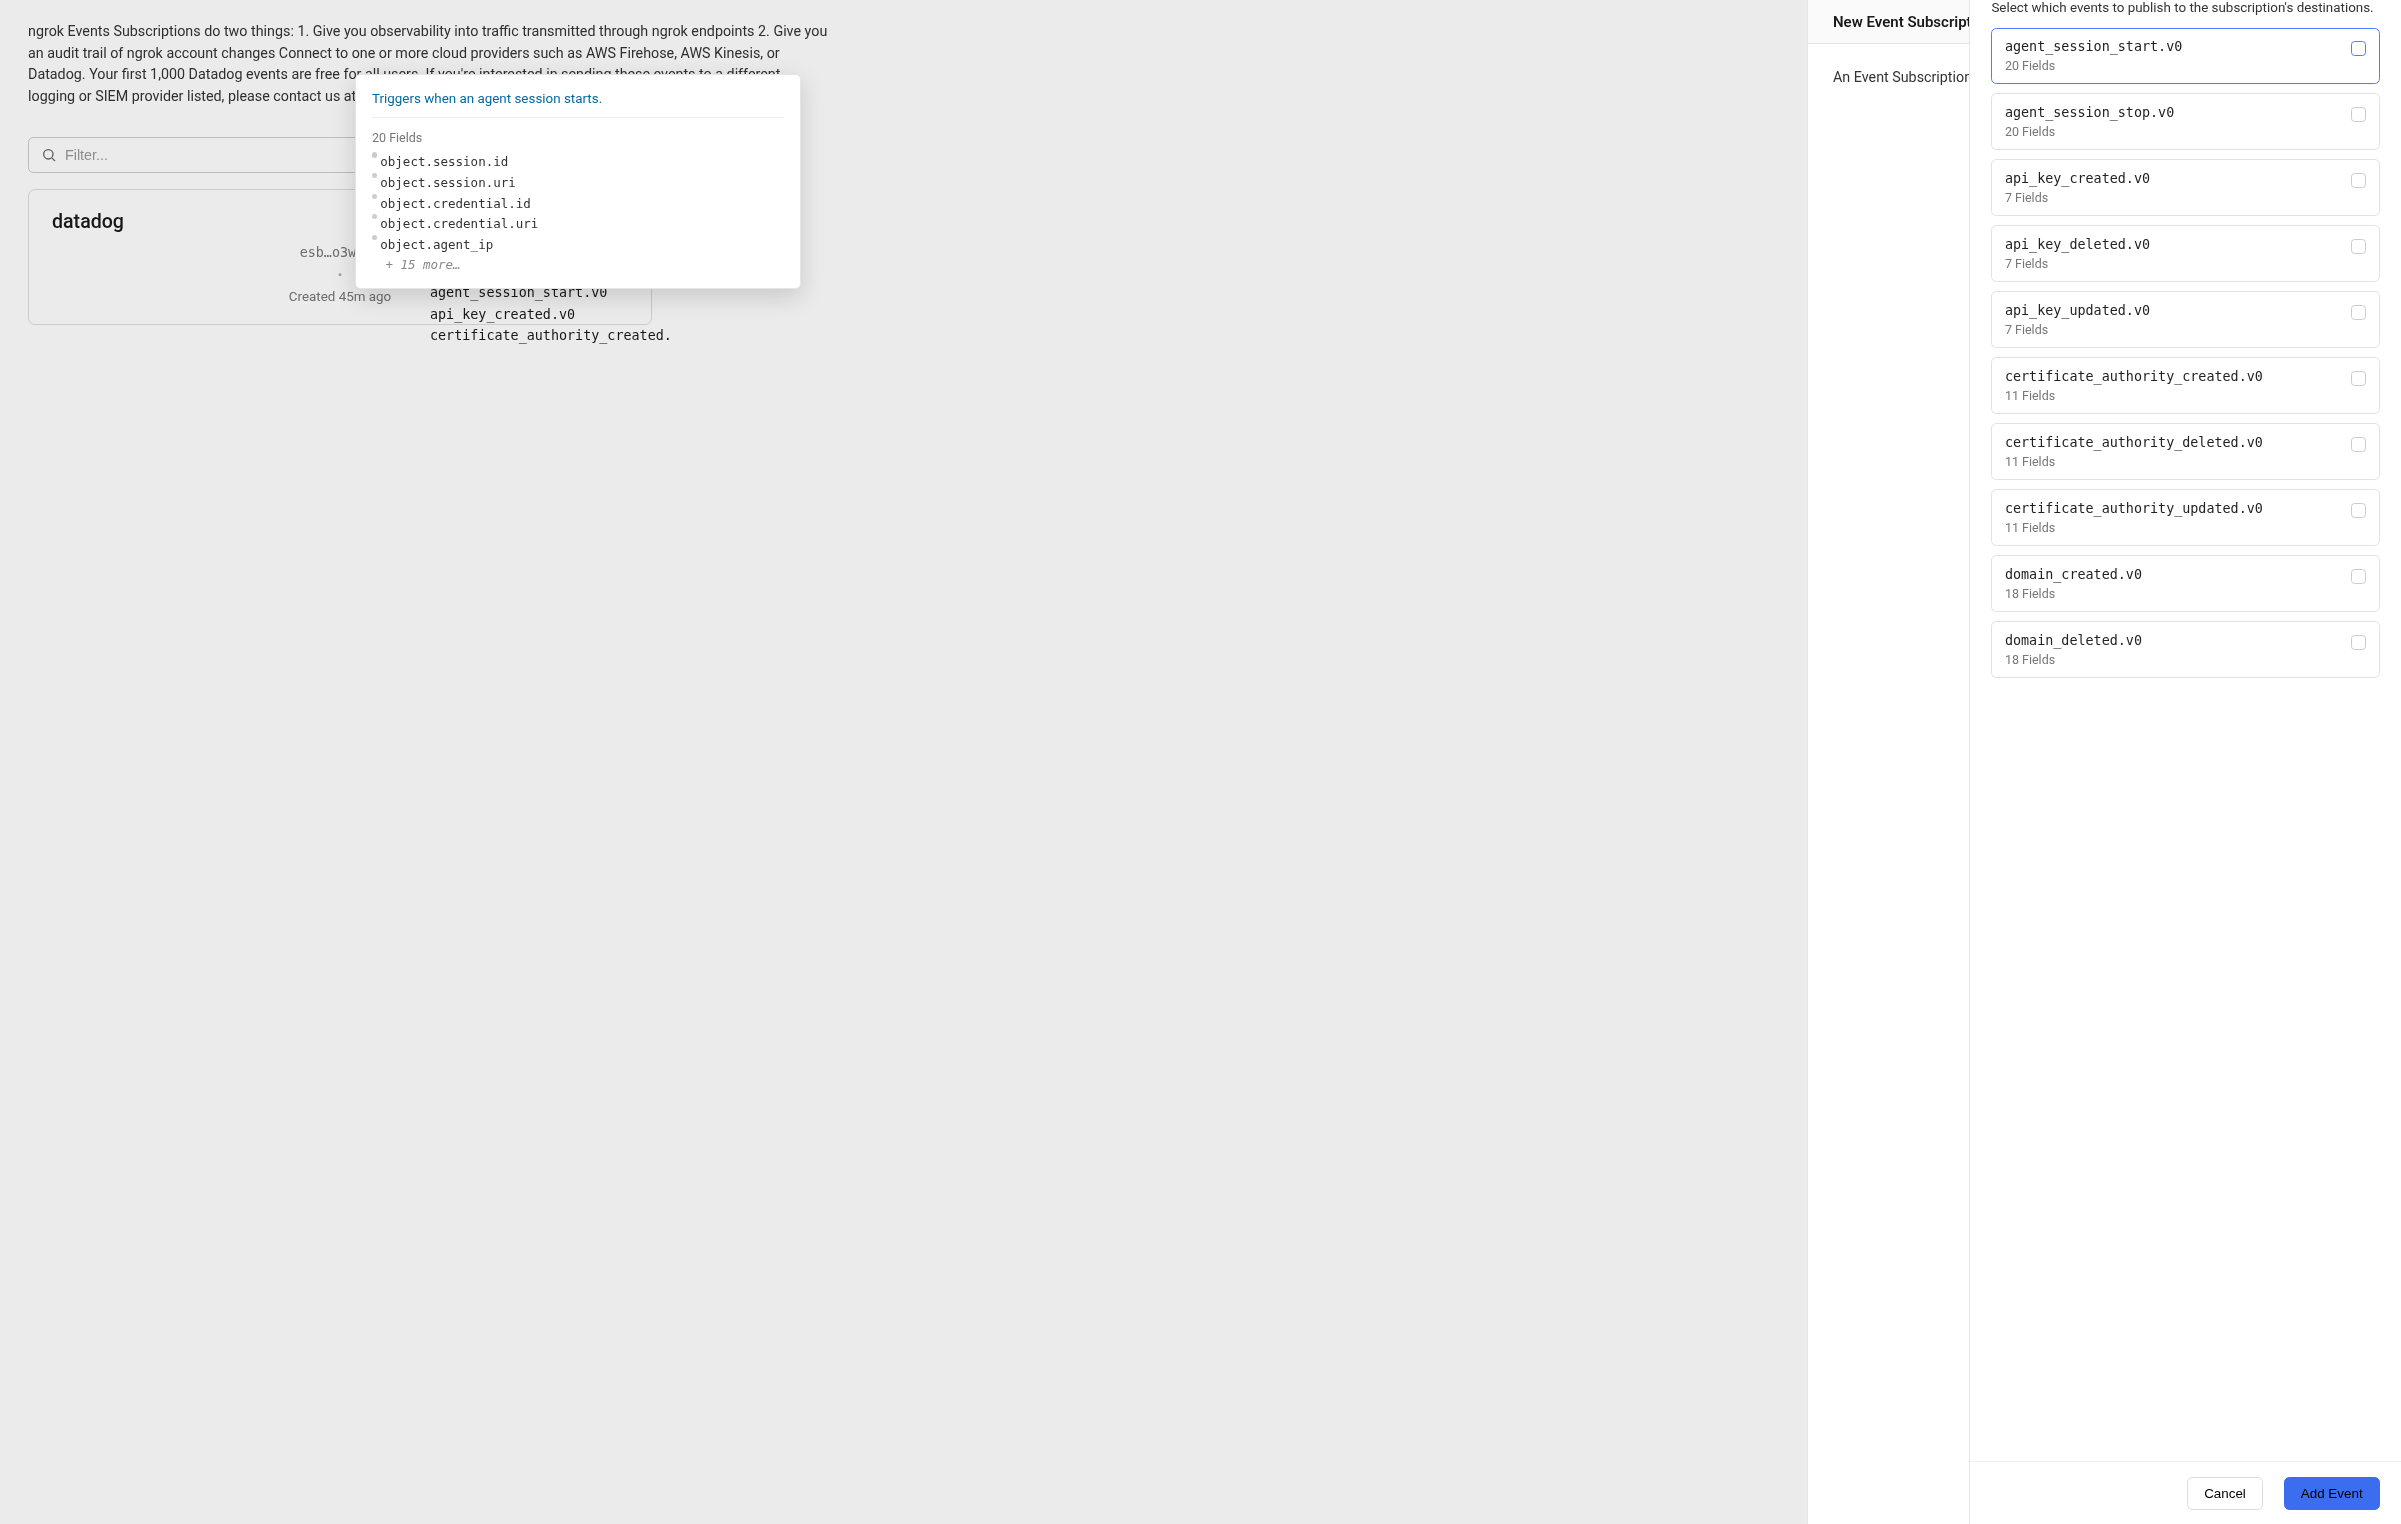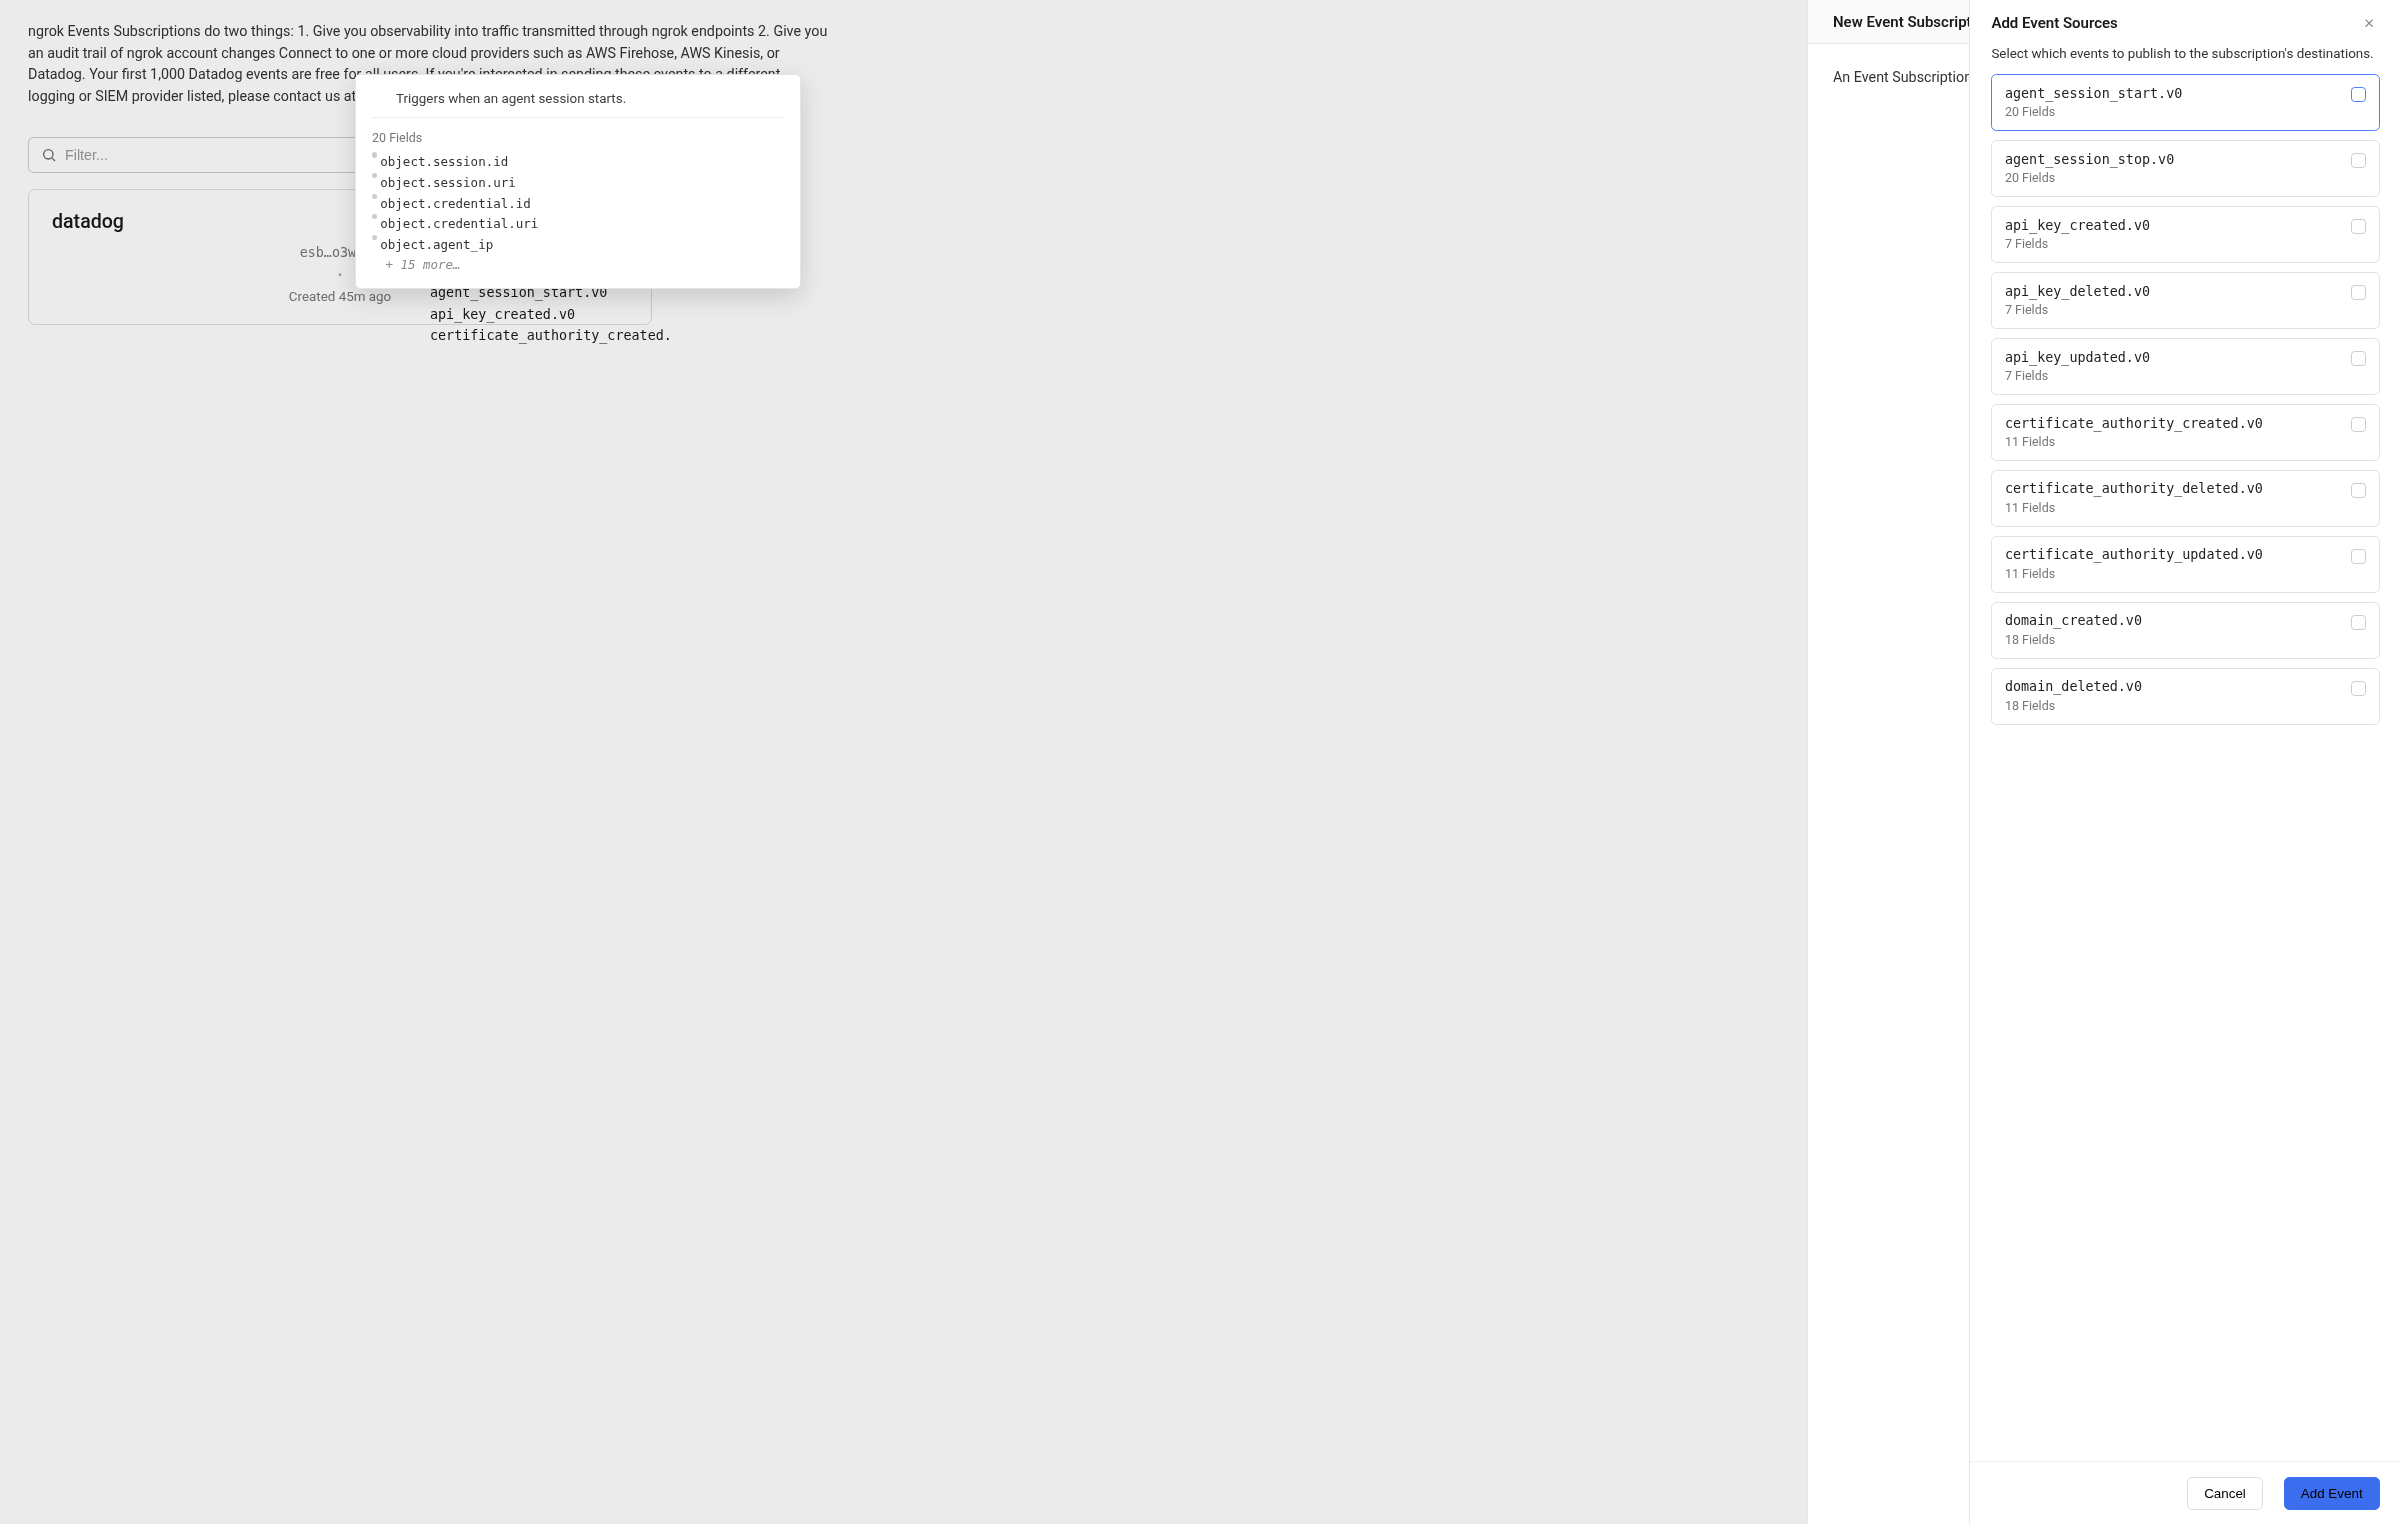--- a/index.html
+++ b/index.html
@@ -137,21 +137,21 @@
     left: 355px;
     width: 446px;
     background: #fff;
     border: 0.9px solid #e5e5e5;
     border-radius: 5.3px;
     box-shadow: 0 7.1px 25px rgba(0,0,0,0.15);
     z-index: 5;
     padding: 16px 16px;
     font-size: 13.4px;
   }
-  .tooltip-title { color: #404040; margin-bottom: 10.7px; margin-left: 24px; }
+  .tooltip-title { color: #0369a1; margin-bottom: 10.7px; }
   .tooltip-divider { border-top: 0.9px solid #eee; margin: 0 0 12.5px 0; }
   .tooltip-count { color: #777; margin-bottom: 7.1px; font-size: 12.5px; }
   .tooltip-fields { list-style: none; margin: 0; padding: 0; }
   .tooltip-fields li {
     display: flex;
     align-items: flex-start;
     gap: 3px;
     font-family: ui-monospace, SFMono-Regular, Menlo, monospace;
     font-size: 12.5px;
     color: #333;
@@ -341,31 +341,20 @@
       </li>
       <li>
         <span class="tooltip-bullet"></span>
         <span>object.agent_ip</span>
       </li>
     </ul>
   <div class="tooltip-more">+ 15 more…</div>
 </div>
 
 <div class="panel2">
-  <div class="panel2-header">
-    <span>Add Event Sources</span>
-    <button class="close-btn">
-      <span>
-        <svg width="14.3" height="14.3" viewBox="0 0 24 24" fill="none" stroke="currentColor" stroke-width="2">
-            <line x1="18" y1="6" x2="6" y2="18"></line>
-            <line x1="6" y1="6" x2="18" y2="18"></line>
-          </svg>
-      </span>
-    </button>
-  </div>
   <div class="panel2-subtitle">Select which events to publish to the subscription's destinations.</div>
   <div class="source-list" id="source-list">
       <div class="source-item selected">
         <div>
           <div class="source-name">agent_session_start.v0</div>
           <div class="source-fields">20 Fields</div>
         </div>
         <div class="chk"></div>
       </div>
       <div class="source-item">

